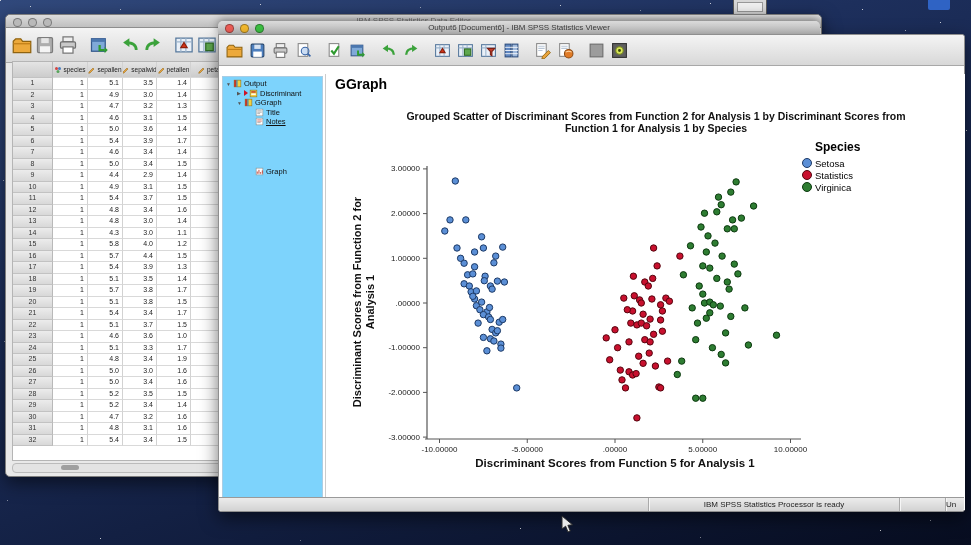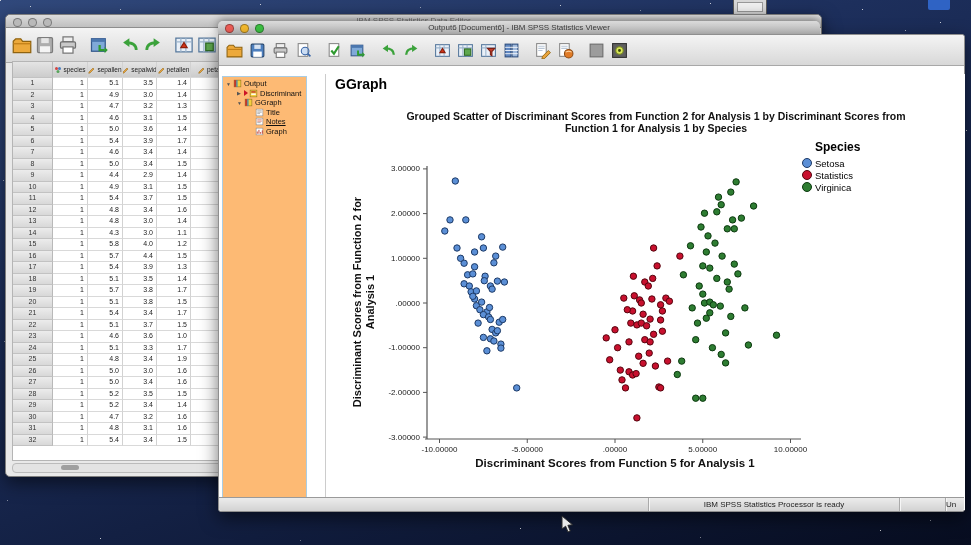--- a/index.html
+++ b/index.html
@@ -44,21 +44,21 @@
   #hscroll{position:absolute;left:6px;top:448px;width:226px;height:8px;background:#e3e3e3;
     border:1px solid #bbb;border-radius:4px;}
   #hscroll-thumb{position:absolute;left:48px;top:1px;width:18px;height:5px;border-radius:3px;background:#9f9f9f;}
   
   #viewer-window{left:218px;top:21px;width:747px;height:490px;box-shadow:none;border-radius:21px;}
   #viewer-titlebar{width:602px;height:13px;box-shadow:0 -2px 8px rgba(0,0,0,.4);}
   #viewer-body{position:absolute;left:0;top:13px;width:745px;height:476px;background:#fff;
     border:1px solid #8f8f8f;border-radius:0 3px 3px 3px;box-shadow:0 6px 18px rgba(0,0,0,.55);}
   #viewer-toolbar{height:26px;border-radius:0 3px 0 0;}
   
-  #tree-panel{position:absolute;left:3px;top:41px;width:85px;height:433px;background:#fdba74;
+  #tree-panel{position:absolute;left:3px;top:41px;width:101px;height:433px;background:#7dd3fc;
     border:1px solid #a9cde4;overflow:hidden;padding-top:2px;box-sizing:border-box;}
   .trow{display:flex;align-items:center;height:9.5px;font-size:7.5px;color:#111;white-space:nowrap;}
   .expander{width:7px;font-size:5px;color:#555;flex:0 0 auto;}
   .marker{width:0;height:0;border-top:3px solid transparent;border-bottom:3px solid transparent;
     border-left:4px solid #cc1426;margin-right:1px;flex:0 0 auto;}
   .ticicon{margin-right:2px;flex:0 0 auto;display:flex;}
   
   #content-pane{position:absolute;left:106px;top:39px;width:639px;height:436px;background:#fff;
     border-left:1px solid #ccc;overflow:hidden;}
   #ggraph-heading{position:absolute;left:9px;top:2px;font-size:14px;font-weight:bold;color:#000;}
@@ -641,21 +641,21 @@
           <span class="expander"></span>
           <span class="ticicon">
             <svg width="9" height="9" viewBox="0 0 16 16">
               <rect x="2" y="2" width="12" height="12" fill="#FFF" stroke="#888"></rect>
               <path d="M4 5h8M4 7.5h8" stroke="#C0392B"></path>
               <path d="M4 10h6" stroke="#777"></path>
             </svg>
           </span>
           <span class="tlabel">Notes</span>
         </div>
-        <div class="trow" style="padding-left: 25px;">
+        <div class="trow" style="padding-left: 25px; margin-top: 40px;">
           <span class="expander"></span>
           <span class="ticicon">
             <svg width="9" height="9" viewBox="0 0 16 16">
               <rect x="2" y="2" width="12" height="12" fill="#FFF" stroke="#888"></rect>
               <path d="M4 12V8M7 12V5M10 12V9M13 12V6" stroke="#C0392B" stroke-width="1.6"></path>
             </svg>
           </span>
           <span class="tlabel">Graph</span>
         </div>
       </div>

